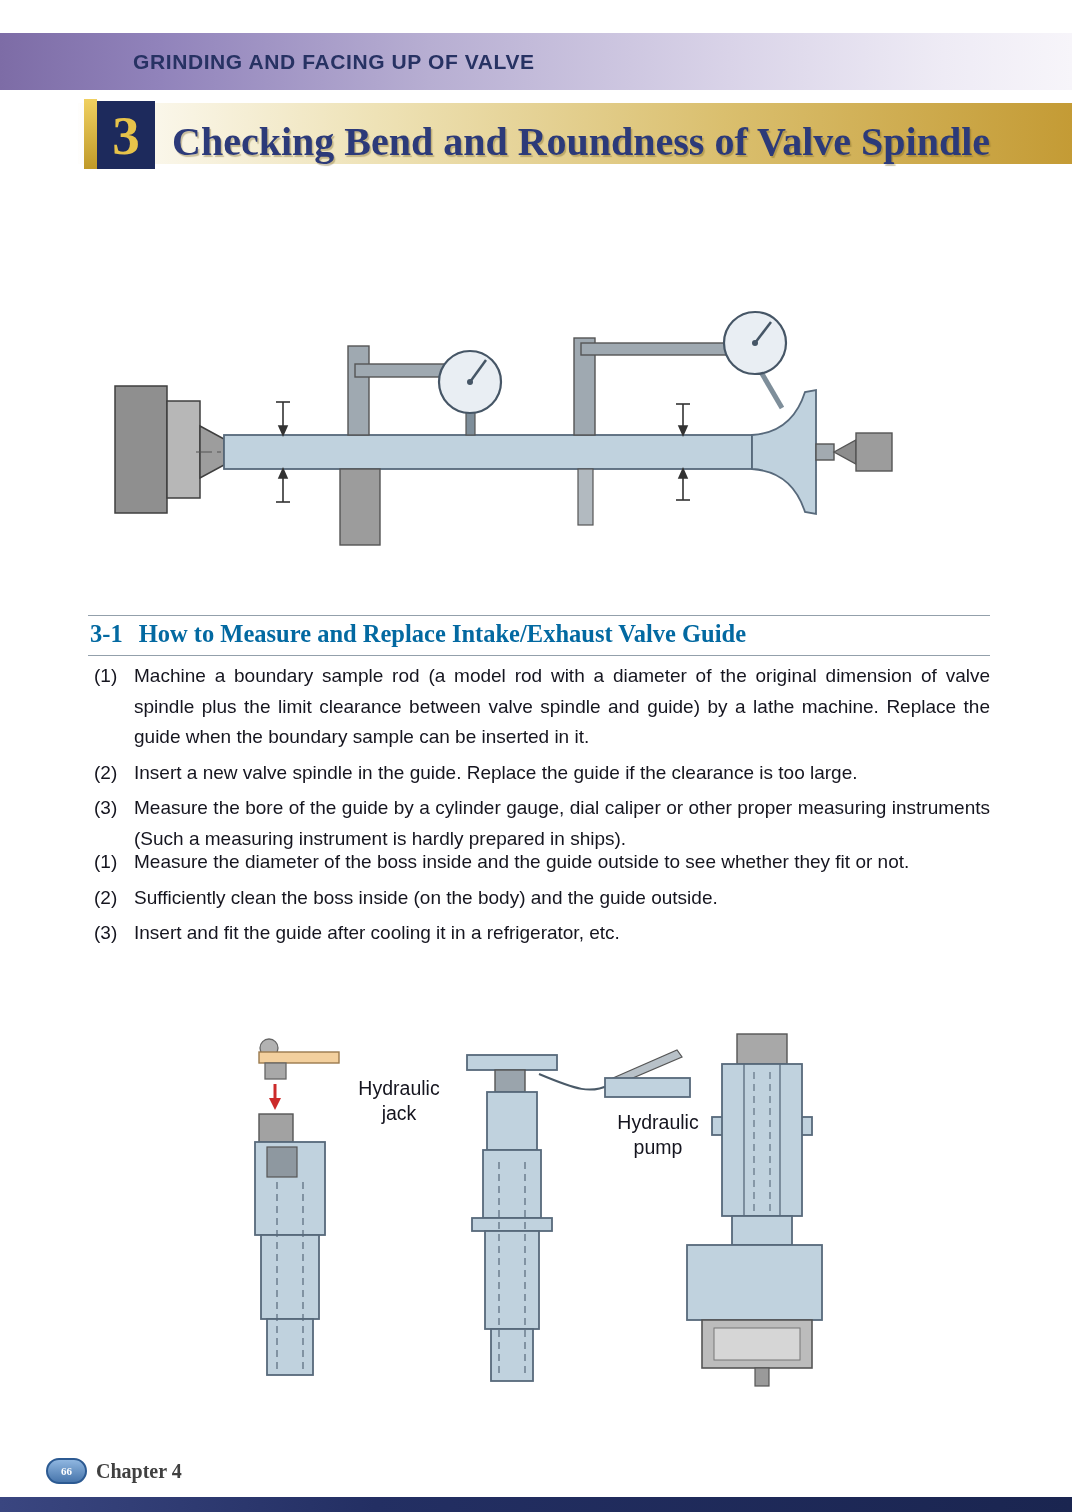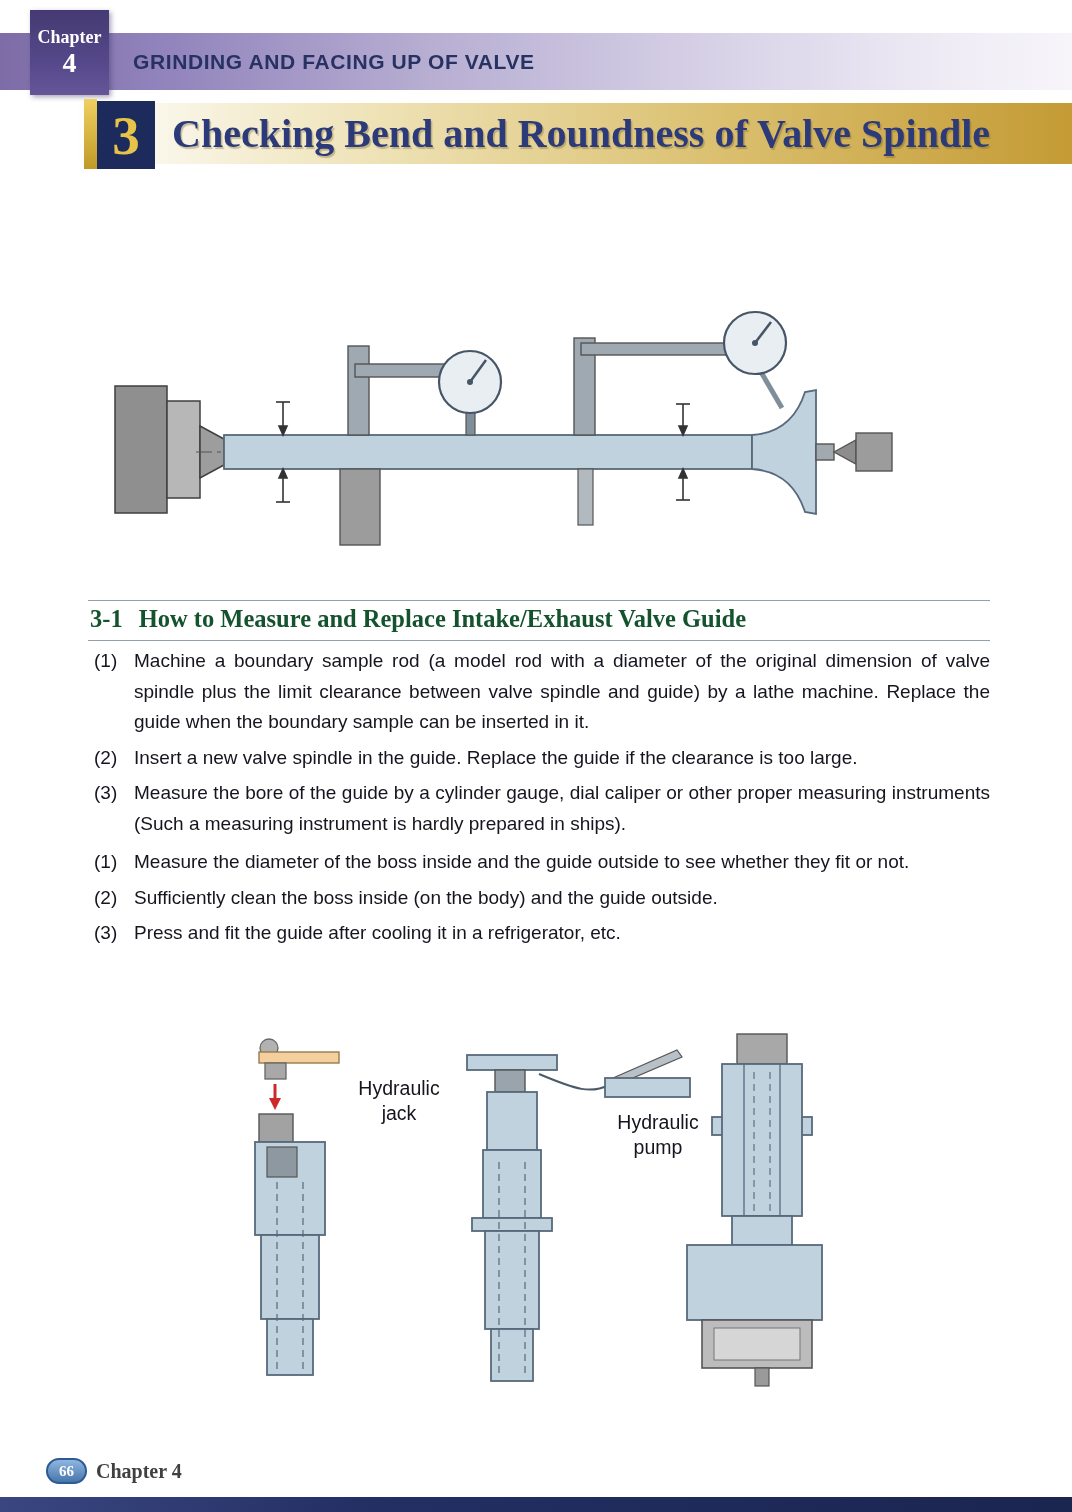--- a/index.html
+++ b/index.html
@@ -22,69 +22,65 @@
 
   
   .title-row  { position:absolute; top:99px; left:0; width:1072px; height:70px; }
   .title-band { position:absolute; left:78px; right:0; top:4px; height:61px;
     background:linear-gradient(90deg,rgba(250,246,235,.15) 0%,#eee2b6 30%,#dabf6e 65%,#c49b35 100%); }
   .gold-stripe { position:absolute; left:84px; top:0; width:13px; height:70px;
     background:linear-gradient(180deg,#f0d060,#c09a28); }
   .num-box { position:absolute; left:97px; top:2px; width:58px; height:68px; background:#1d2a5c;
     color:#e7c34a; font-family:"Liberation Serif", serif; font-weight:bold; font-size:55px;
     display:flex; align-items:center; justify-content:center; }
-  .main-title { position:absolute; left:172px; top:0; height:70px; line-height:70px;
+  .main-title { position:absolute; left:172px; top:8px; height:70px; line-height:70px;
     font-family:"Liberation Serif", serif; font-weight:bold; font-size:40px; color:#2c3a79;
     text-shadow:1.5px 1.5px 1px rgba(110,90,30,.35); white-space:nowrap; }
 
   
   .intro { position:absolute; left:119px; top:197px; width:868px;
     font-size:19px; line-height:31px; color:#15151f; text-align:justify; }
 
   .section { position:absolute; left:88px; width:902px; }
   .sec1 { top:600px; } .sec2 { top:842px; }
   .sec-heading { border-top:1.5px solid #93a0ab; border-bottom:1.5px solid #93a0ab;
     padding:4px 0 7px 2px; font-family:"Liberation Serif", serif; font-weight:bold;
-    font-size:24.5px; color:#14532d; }
+    font-size:24.5px; color:#0369a1;margin-top:15px; }
   .sec-num { margin-right:16px; }
   .item { display:flex; margin-top:5px; font-size:19px; line-height:30.5px; color:#15151f; }
   .item-marker { flex:0 0 46px; padding-left:6px; }
   .item-text { flex:1; text-align:justify; }
 
   
   .fig1 { position:absolute; left:100px; top:298px; width:872px; height:268px; }
   .fig2 { position:absolute; left:177px; top:1022px; width:700px; height:378px; }
   .fig-label { position:absolute; font-size:19.5px; color:#15151f; text-align:center; line-height:1.28; }
   .label-jack { left:166px; top:54px; width:112px; }
   .label-pump { left:424px; top:88px; width:114px; }
 
   
   .watermark { position:absolute; left:36px; top:1356px; width:1020px; height:122px;
     opacity:.93; pointer-events:none; }
 
   
   .footer { position:absolute; left:46px; top:1458px; display:flex; align-items:center; gap:9px; }
   .page-badge { width:41px; height:26px; border-radius:13px;
     background:linear-gradient(180deg,#8fb6e0,#4876ac); border:2px solid #2c5a92;
-    color:#fff; font-weight:bold; font-size:15px; font-family:"Liberation Serif", serif;
+    color:#fff; font-weight:bold; font-size:11px; font-family:"Liberation Serif", serif;
     display:flex; align-items:center; justify-content:center; }
   .footer-chapter { font-family:"Liberation Serif", serif; font-weight:bold; font-size:20px; color:#404040; }
   .bottom-bar { position:absolute; left:0; bottom:0; width:1072px; height:15px;
     background:linear-gradient(90deg,#3a4680 0%,#232f63 35%,#1a2550 100%); }
 </style>
 </head>
 <body>
 
 <div class="page">
 
   <div class="header-band">
-    <div class="chapter-box">
-      <span class="chapter-word">Chapter</span>
-      <span class="chapter-num">4</span>
-    </div>
     <div class="header-title">GRINDING AND FACING UP OF VALVE</div>
   </div>
 
   <div class="title-row">
     <div class="title-band"></div>
     <div class="gold-stripe"></div>
     <div class="num-box">3</div>
     <div class="main-title">Checking Bend and Roundness of Valve Spindle</div>
   </div>
 
@@ -163,21 +159,21 @@
     <div class="item">
       <span class="item-marker">(1)</span>
       <span class="item-text">Measure the diameter of the boss inside and the guide outside to see whether they fit or not.</span>
     </div>
     <div class="item">
       <span class="item-marker">(2)</span>
       <span class="item-text">Sufficiently clean the boss inside (on the body) and the guide outside.</span>
     </div>
     <div class="item">
       <span class="item-marker">(3)</span>
-      <span class="item-text">Press and fit the guide after cooling it in a refrigerator, etc.</span>
+      <span class="item-text">Insert and fit the guide after cooling it in a refrigerator, etc.</span>
     </div>
   </div>
 
   <div class="fig2">
     <svg viewBox="0 0 700 378" width="700" height="378">
       <g>
         <circle cx="92" cy="26" r="9" fill="#b2b2b2" stroke="#666" stroke-width="1.3"></circle>
         <rect x="82" y="30" width="80" height="11" fill="#f3d09e" stroke="#9a7a4e" stroke-width="1.4"></rect>
         <rect x="88" y="41" width="21" height="16" fill="#a8a8a8" stroke="#666" stroke-width="1.3"></rect>
         <line x1="98" y1="62" x2="98" y2="76" stroke="#cc2a2a" stroke-width="3"></line>

